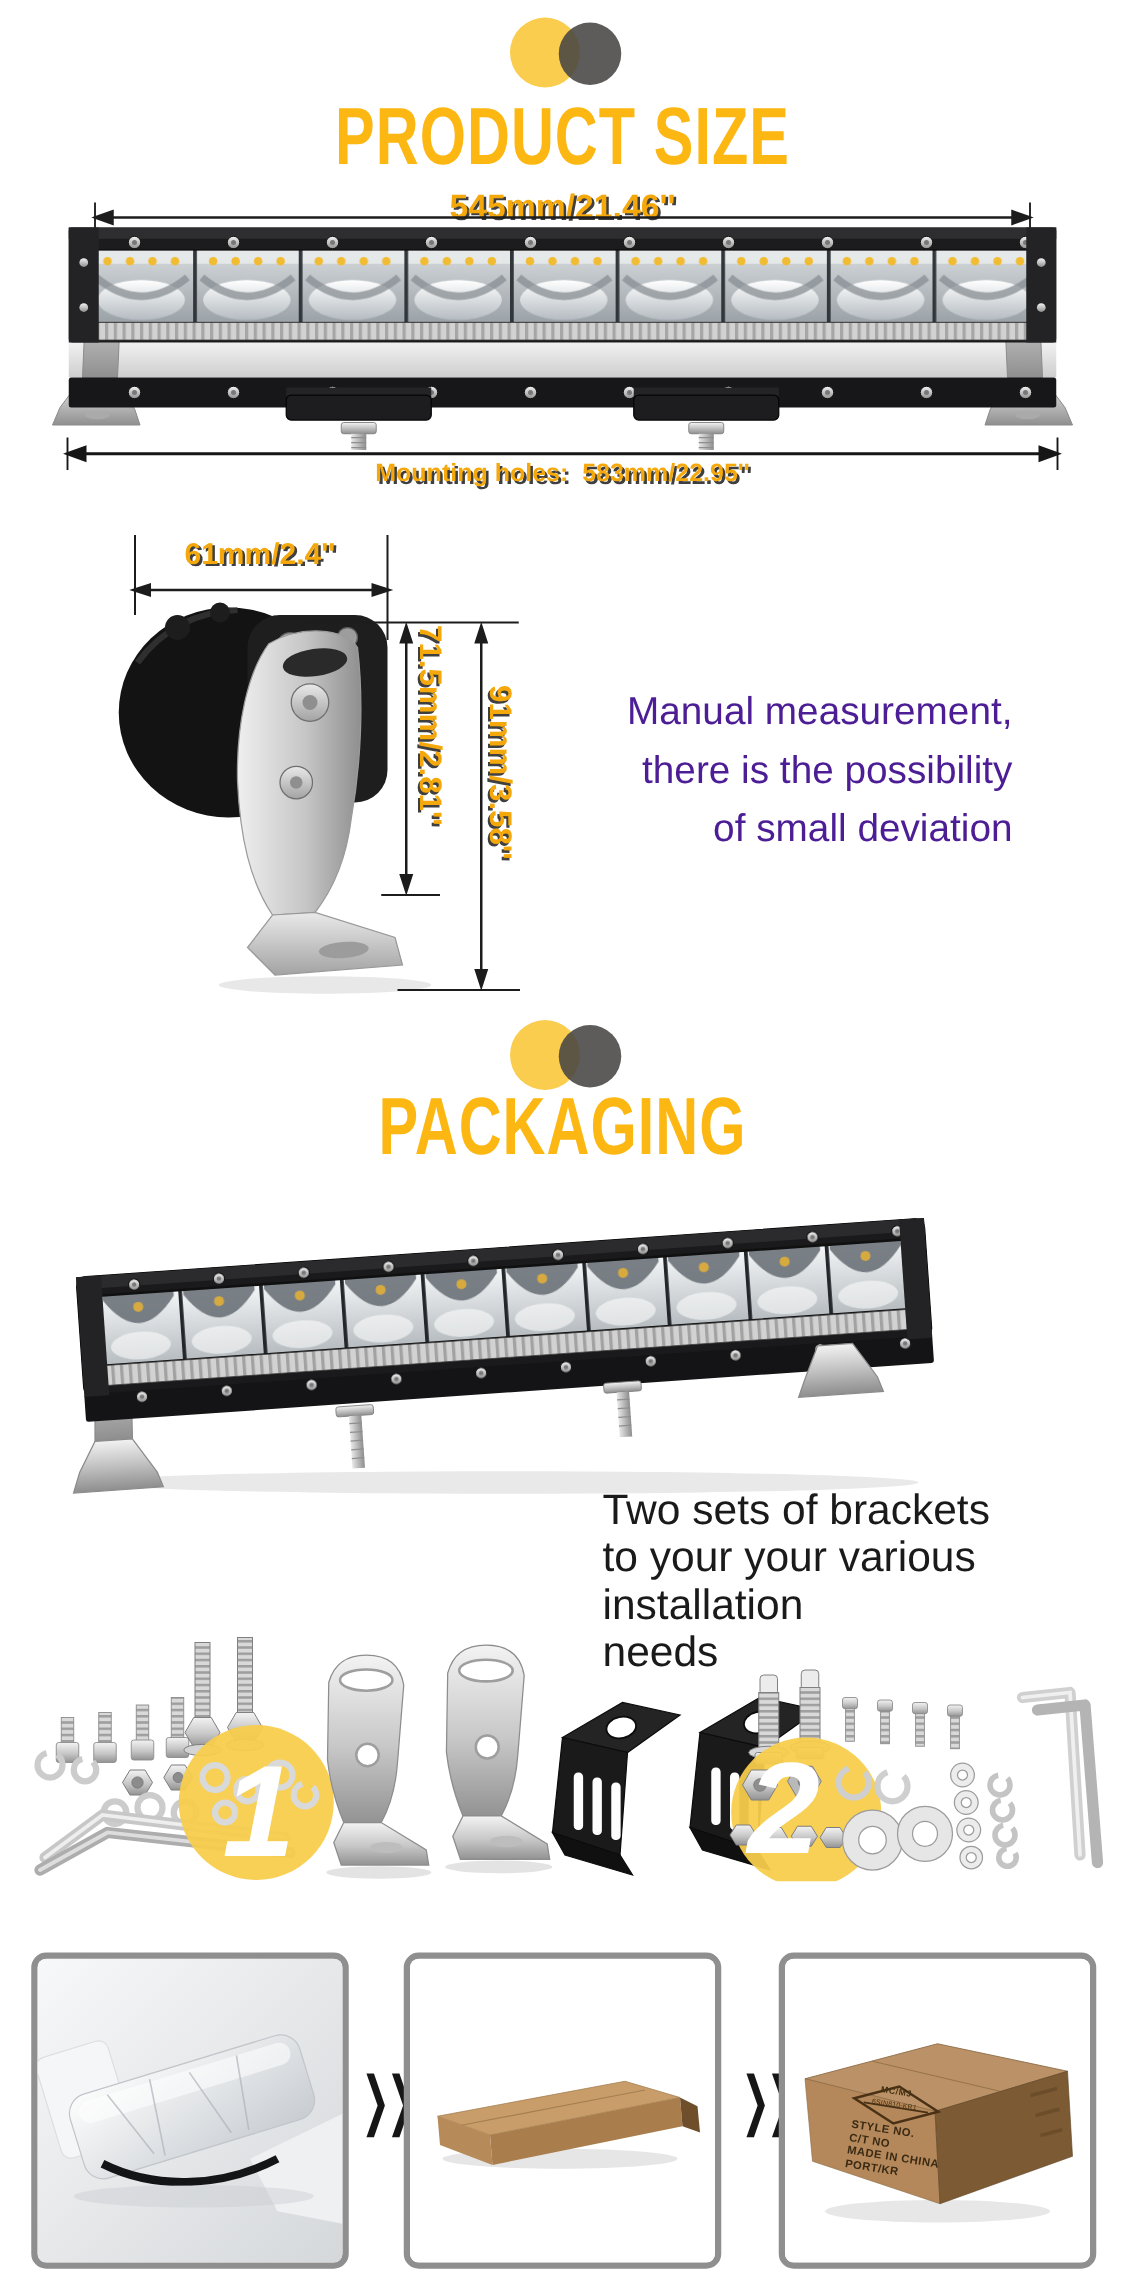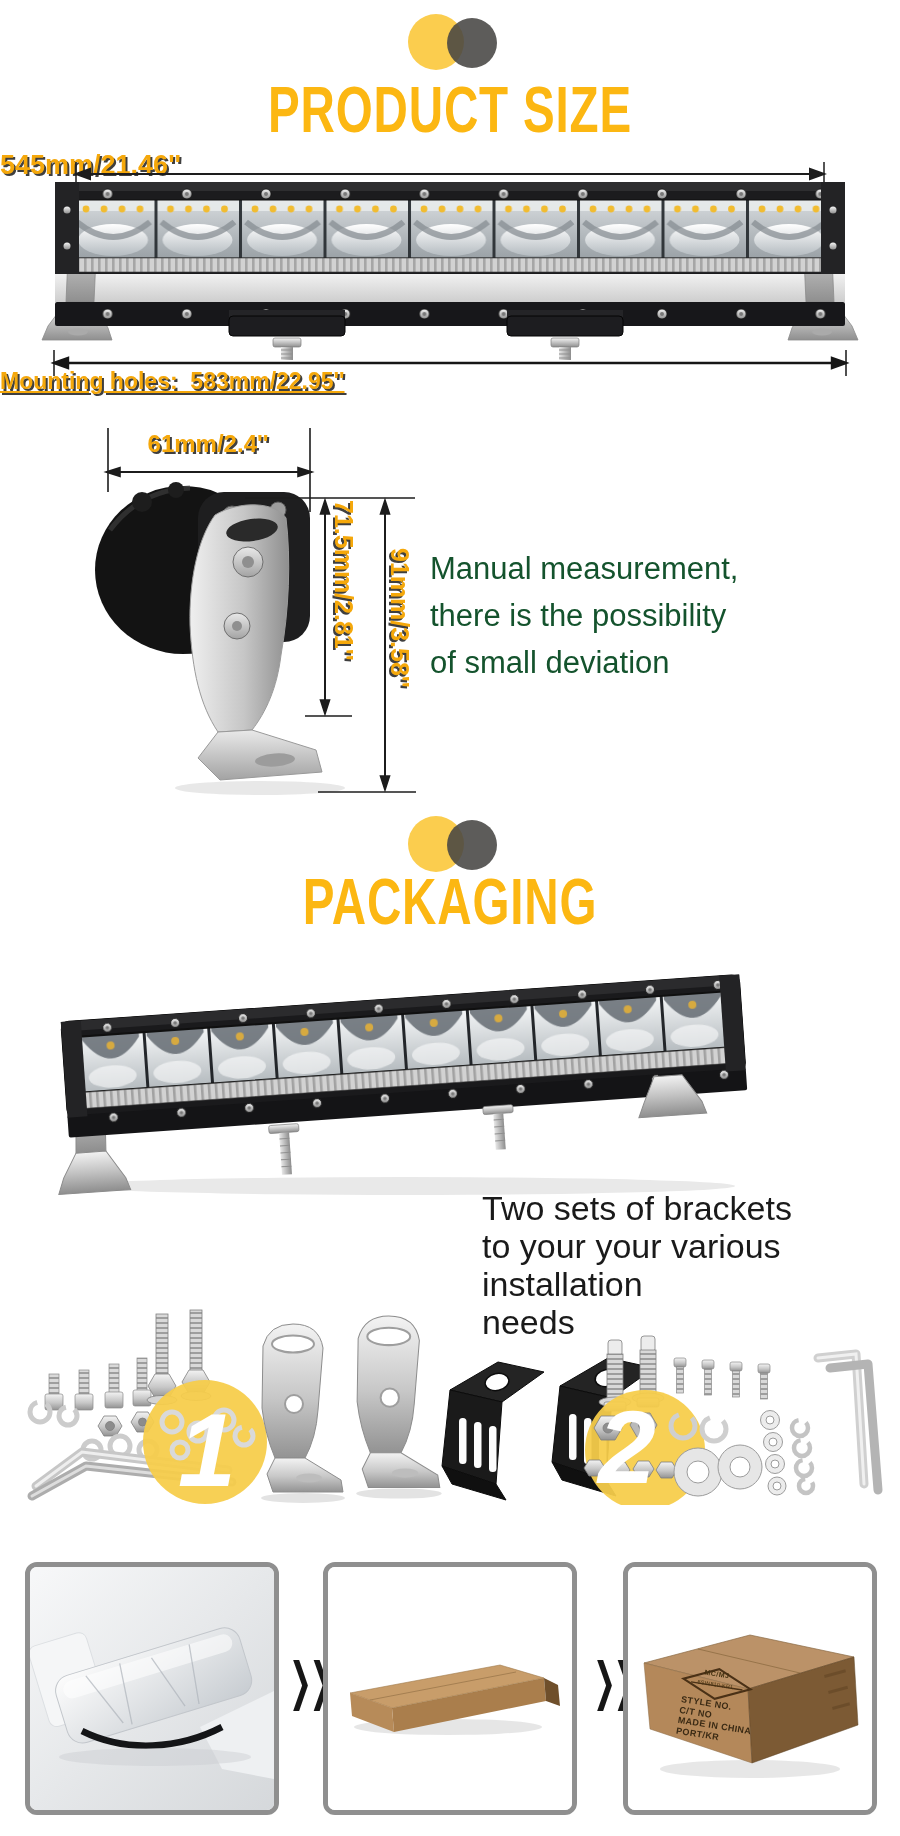--- a/index.html
+++ b/index.html
@@ -11,26 +11,26 @@
              font-size:58px;color:#FCB712;letter-spacing:1px;transform:scale(.82,1.12);
              font-family:"Liberation Sans",sans-serif;white-space:nowrap;}
   
   .dots{position:absolute;display:flex;}
   .dot-y{width:56px;height:56px;border-radius:50%;background:#FBCD4E;}
   .dot-k{width:50px;height:50px;border-radius:50%;background:#474643;opacity:.88;
          margin-left:-17px;margin-top:4px;}
   
   .dim{position:absolute;color:#F5A80B;font-weight:700;font-size:26px;
        text-shadow:2px 2px 0 #3F3F3F;white-space:pre;}
-  .dim.center{left:0;width:900px;text-align:left;}
+  .dim.center{left:0;width:900px;text-align:center;}
   .dim-rot{position:absolute;color:#F5A80B;font-weight:700;font-size:25px;
            text-shadow:2px 2px 0 #3F3F3F;transform-origin:0 0;transform:rotate(90deg);
            white-space:nowrap;}
   
-  .note-y{position:absolute;left:430px;width:380px;text-align:left;color:#14532d;
+  .note-y{position:absolute;left:430px;width:380px;text-align:right;color:#4c1d95;
           font-size:31px;line-height:47px;font-weight:400;}
   
   .note-k{position:absolute;left:482px;width:400px;text-align:left;color:#1A1A1A;
           font-size:34px;line-height:38px;}
   
   .kit-num{position:absolute;color:#fff;font-weight:700;font-style:italic;
            font-size:104px;line-height:1;z-index:5;}
   
   .pack-box{position:absolute;width:244px;height:243px;border:5px solid #8F8F8F;
             border-radius:12px;background:#fff;overflow:hidden;}
@@ -147,21 +147,21 @@
 
     <g stroke="#161616" stroke-width="2.4" fill="#161616">
       <line x1="18" y1="213" x2="802" y2="213"></line>
       <polygon points="14,213 28,208 28,218"></polygon>
         <polygon points="806,213 792,208 792,218"></polygon>
       <line x1="14" y1="200" x2="14" y2="226" stroke-width="1.5"></line>
       <line x1="806" y1="200" x2="806" y2="226" stroke-width="1.5"></line>
     </g>
   </svg>
 
-  <div class="dim center" style="top:368px;font-size:23px;text-decoration:underline;">Mounting holes:  583mm/22.95''</div>
+  <div class="dim center" style="top:368px;font-size:20px;">Mounting holes:  583mm/22.95''</div>
 
   <div class="dim" style="left:88px;top:430px;width:240px;text-align:center;font-size:24px;">61mm/2.4''</div>
 
   <svg class="abs" style="left:80px;top:420px;" width="350" height="390" viewBox="0 0 350 390">
     <defs>
       <linearGradient id="s-sil" x1="0" y1="0" x2="1" y2="0">
           <stop offset="0" stop-color="#efefef"></stop>
           <stop offset=".55" stop-color="#c6c6c6"></stop>
           <stop offset="1" stop-color="#8f8f8f"></stop>
         </linearGradient>

